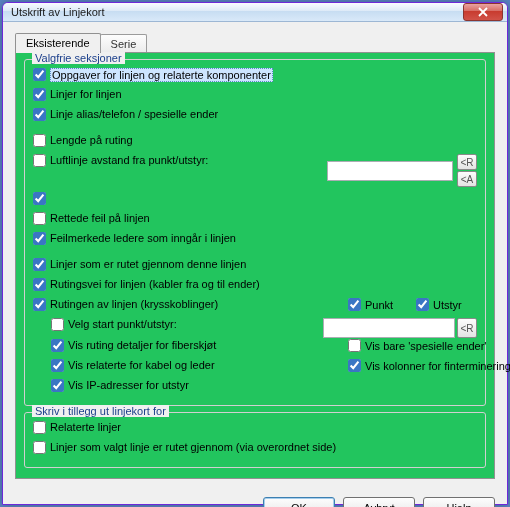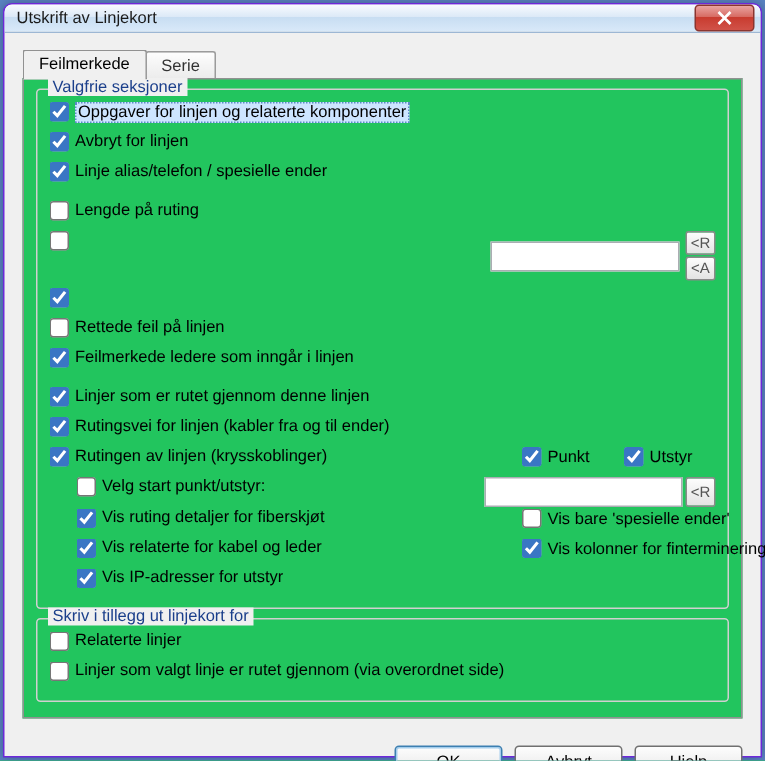--- a/index.html
+++ b/index.html
@@ -43,48 +43,49 @@
     <span class="title">Utskrift av Linjekort</span>
     <div class="close-btn">
       <svg viewBox="0 0 10 10">
           <path d="M1 1 L9 9 M9 1 L1 9" stroke="#fff" stroke-width="1.8"></path>
         </svg>
     </div>
   </div>
 
   <div class="client">
     <div class="tabs">
-      <div class="tab active">Feilmerkede</div>
+      <div class="tab active">Eksisterende</div>
       <div class="tab">Serie</div>
     </div>
 
     <div class="panel">
 
       <div class="group">
         <span class="group-title">Valgfrie seksjoner</span>
 
         <div class="row">
             <input type="checkbox" class="cb" checked="" style="">
             <span class="lbl hl">Oppgaver for linjen og relaterte komponenter</span>
           </div>
         <div class="row">
             <input type="checkbox" class="cb" checked="" style="">
-            <span class="lbl">Avbryt for linjen</span>
+            <span class="lbl">Linjer for linjen</span>
           </div>
         <div class="row">
             <input type="checkbox" class="cb" checked="" style="">
             <span class="lbl">Linje alias/telefon / spesielle ender</span>
           </div>
 
         <div class="row sp">
             <input type="checkbox" class="cb" style="">
             <span class="lbl">Lengde på ruting</span>
           </div>
         <div class="row">
           <input type="checkbox" class="cb" style="">
+            <span class="lbl">Luftlinje avstand fra punkt/utstyr:</span>
           <div class="right-area">
             <input class="input w1" style="">
             <div class="stack">
               <div class="btn-sm">&lt;R</div>
               <div class="btn-sm">&lt;A</div>
             </div>
           </div>
         </div>
 
         <div class="row sp2">

